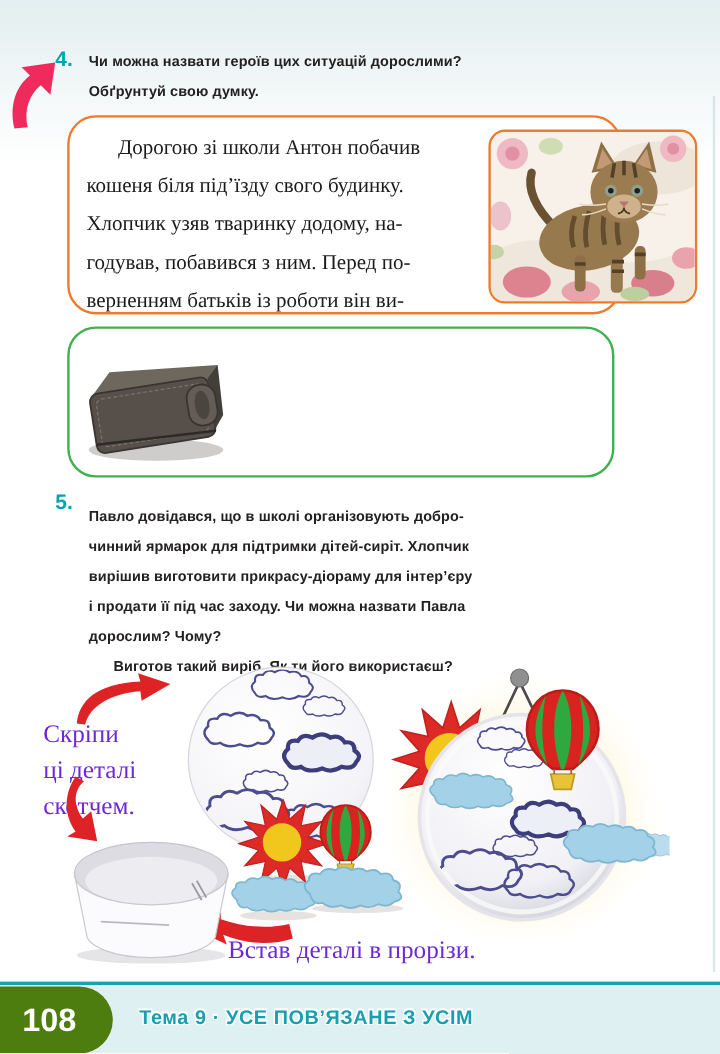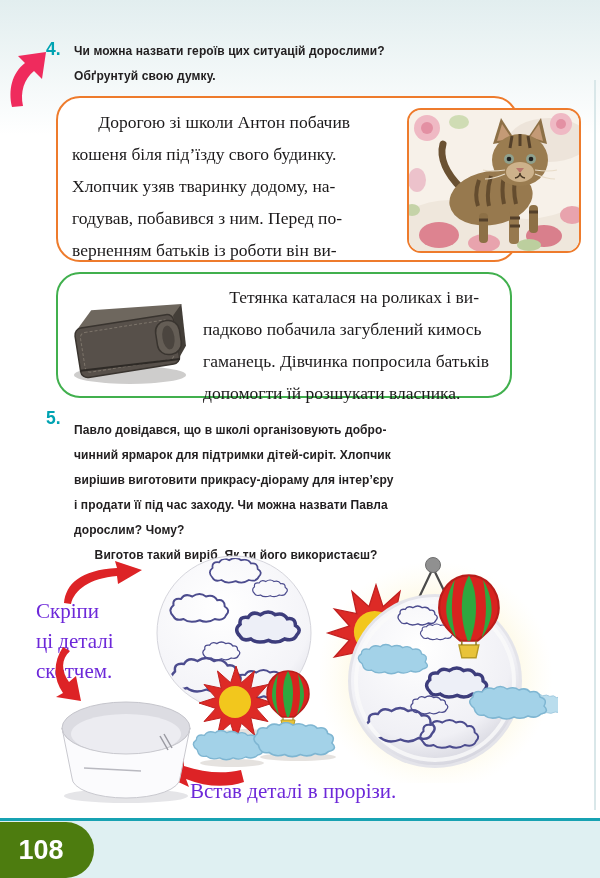--- a/index.html
+++ b/index.html
@@ -147,24 +147,20 @@
     <g transform="rotate(-9 67 55)">
       <path d="M20,38 L36,22 L126,30 L116,48 Z" fill="#6e675e"></path>
       <rect x="16" y="38" width="100" height="50" rx="7" fill="#57504a" stroke="#39342f" stroke-width="1.5"></rect>
       <rect x="21" y="43" width="90" height="40" rx="5" fill="none" stroke="#7c746a" stroke-width="1" stroke-dasharray="3 2"></rect>
       <path d="M116,40 L126,30 L124,72 L116,82 Z" fill="#433e38"></path>
       <rect x="96" y="44" width="24" height="34" rx="11" fill="#645d55" stroke="#39342f" stroke-width="1.5"></rect>
       <ellipse cx="108" cy="61" rx="6" ry="12" fill="#4b453f"></ellipse>
       <path d="M16,80 L116,84" stroke="#2e2a26" stroke-width="2"></path>
     </g>
   </svg>
-  <div class="card-text serif" style="left:203px;top:281px;width:300px">      Тетянка каталася на роликах і ви-
-падково побачила загублений кимось
-гаманець. Дівчинка попросила батьків
-допомогти їй розшукати власника.</div>
 
   <span class="qnum" style="left:46px;top:408px">5.</span>
   <div class="qtext" style="left:74px;top:418px;width:490px">Павло довідався, що в школі організовують добро-
 чинний ярмарок для підтримки дітей-сиріт. Хлопчик
 вирішив виготовити прикрасу-діораму для інтер’єру
 і продати її під час заходу. Чи можна назвати Павла
 дорослим? Чому?
       Виготов такий виріб. Як ти його використаєш?</div>
 
   <div class="craft-label serif" style="left:36px;top:596px;width:130px">Скріпи
@@ -250,16 +246,17 @@
     <use href="#cloud-shape" class="cutout-cloud" transform="translate(35,96) scale(0.9)"></use>
     <use href="#balloon-shape" transform="translate(112,26) scale(1.42)"></use>
     <use href="#cloud-shape" class="cutout-cloud" opacity=".75" transform="translate(198,146) scale(0.6)"></use>
     <use href="#cloud-shape" class="cutout-cloud" transform="translate(146,138) scale(1.0)"></use>
   </svg>
 
   <div class="craft-label serif" style="left:190px;top:776px;width:260px">Встав деталі в прорізи.</div>
 
   <div class="footer-line"></div>
   <div class="footer-strip"></div>
+  <div class="footer-title">Тема 9 · УСЕ ПОВ’ЯЗАНЕ З УСІМ</div>
   <div class="page-badge">
     <span>108</span>
   </div>
 </div>
 
 </body></html>

